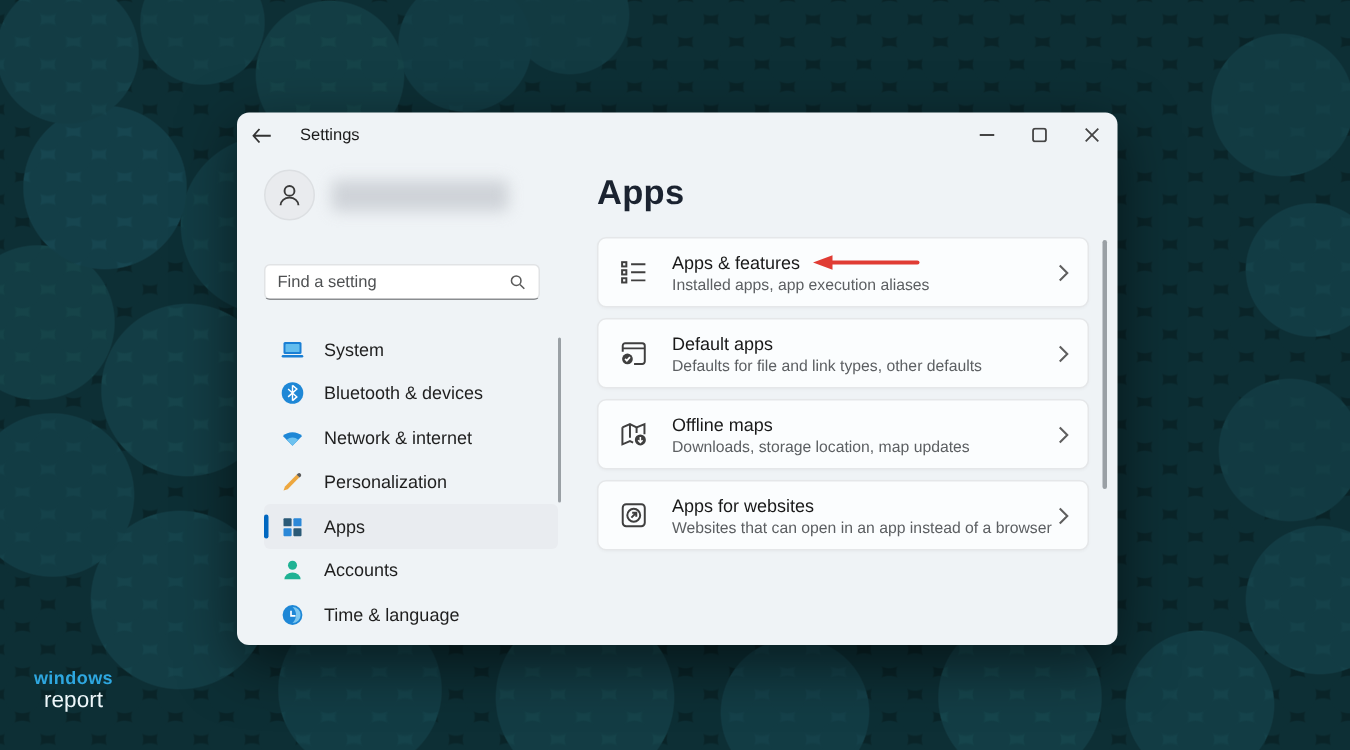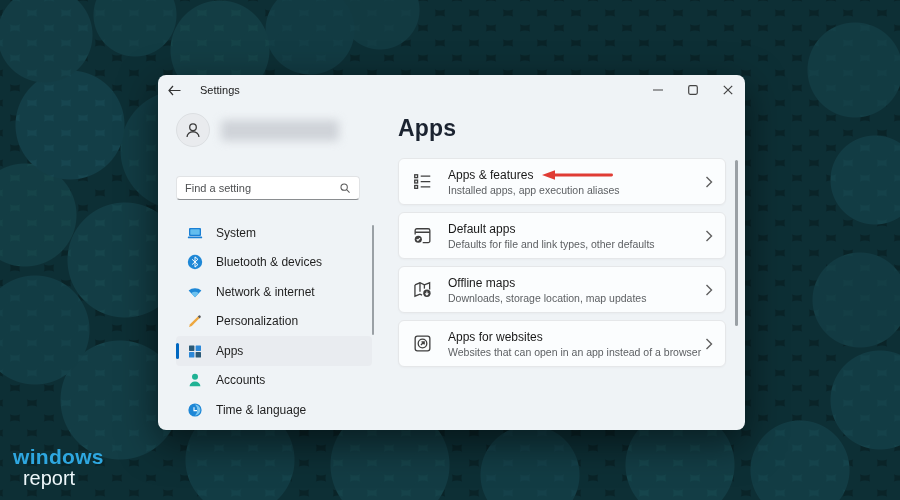--- a/index.html
+++ b/index.html
@@ -87,22 +87,22 @@
     box-shadow:0 1px 2px rgba(0,0,0,.03);}
   .card-icon{width:21px;height:21px;margin-right:15px;flex:none;display:flex;}
   .card-text{display:flex;flex-direction:column;gap:2px;min-width:0;}
   .card-title{font-size:12px;color:#191919;display:flex;align-items:center;white-space:nowrap;}
   .card-sub{font-size:10.5px;color:#5c5f62;white-space:nowrap;}
   .red-arrow{margin-left:9px;display:flex;}
   .chevron{margin-left:auto;display:flex;}
   .main-scroll{position:absolute;right:7px;top:55px;width:3px;height:166px;background:#9aa0a5;border-radius:2px;}
   
   .watermark{position:absolute;left:13px;top:446px;width:72px;text-align:center;line-height:1;}
-  .wm-1{color:#2ea7e0;font-weight:700;font-size:21px;letter-spacing:.3px;}
-  .wm-2{color:#eef7fa;font-size:20px;margin-top:1px;}
+  .wm-1{color:#2ea7e0;font-weight:700;font-size:12px;letter-spacing:.3px;}
+  .wm-2{color:#eef7fa;font-size:15px;margin-top:1px;}
 </style>
 </head>
 <body>
 
 <div class="bg"></div>
 
 <div class="window">
 
   <div class="titlebar">
     <div class="back-btn">

